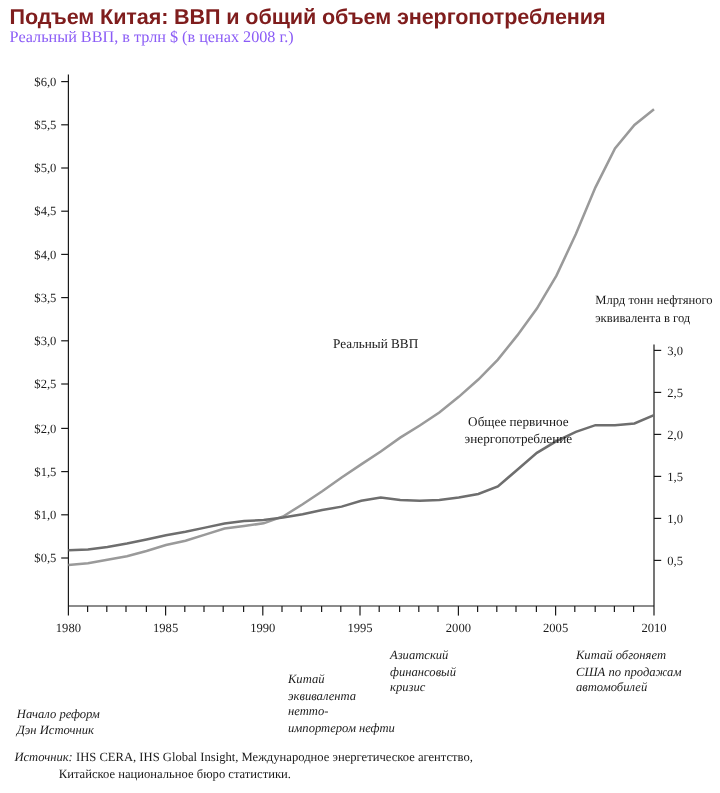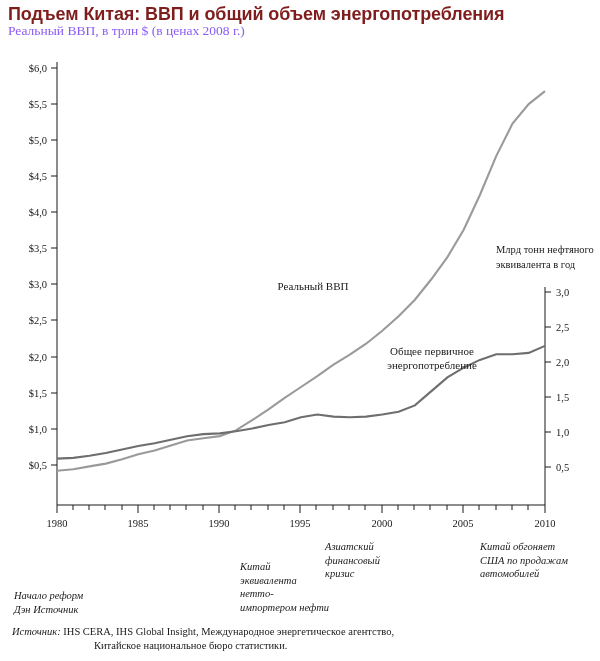--- a/index.html
+++ b/index.html
@@ -66,21 +66,21 @@
     position: absolute;
     left: 12px;
     top: 625px;
     width: 560px;
     font-family: "Liberation Serif", serif;
     font-size: 10.5px;
     line-height: 14px;
     color: #1a1a1a;
   }
   .source .lbl { font-style: italic; margin-top: 45px; }
-  .source .l2 { display: block; margin-left: 82px; }
+  .source .l2 { display: block; margin-left: 37px; }
 </style>
 </head>
 <body>
 
 <div class="title">Подъем Китая: ВВП и общий объем энергопотребления</div>
 <div class="subtitle">Реальный ВВП, в трлн $ (в ценах 2008 г.)</div>
 
 <div class="chart-area">
 <svg width="600" height="661" viewBox="0 0 600 661">
 

